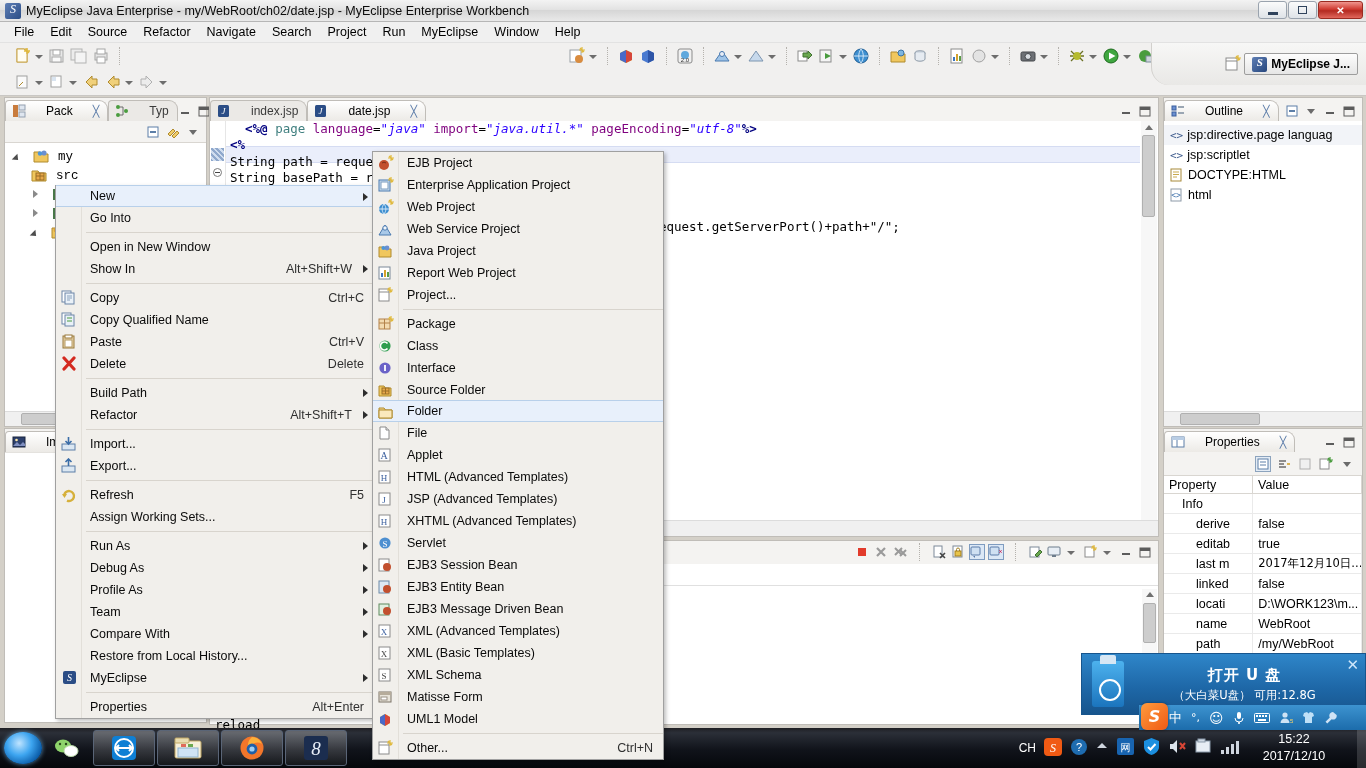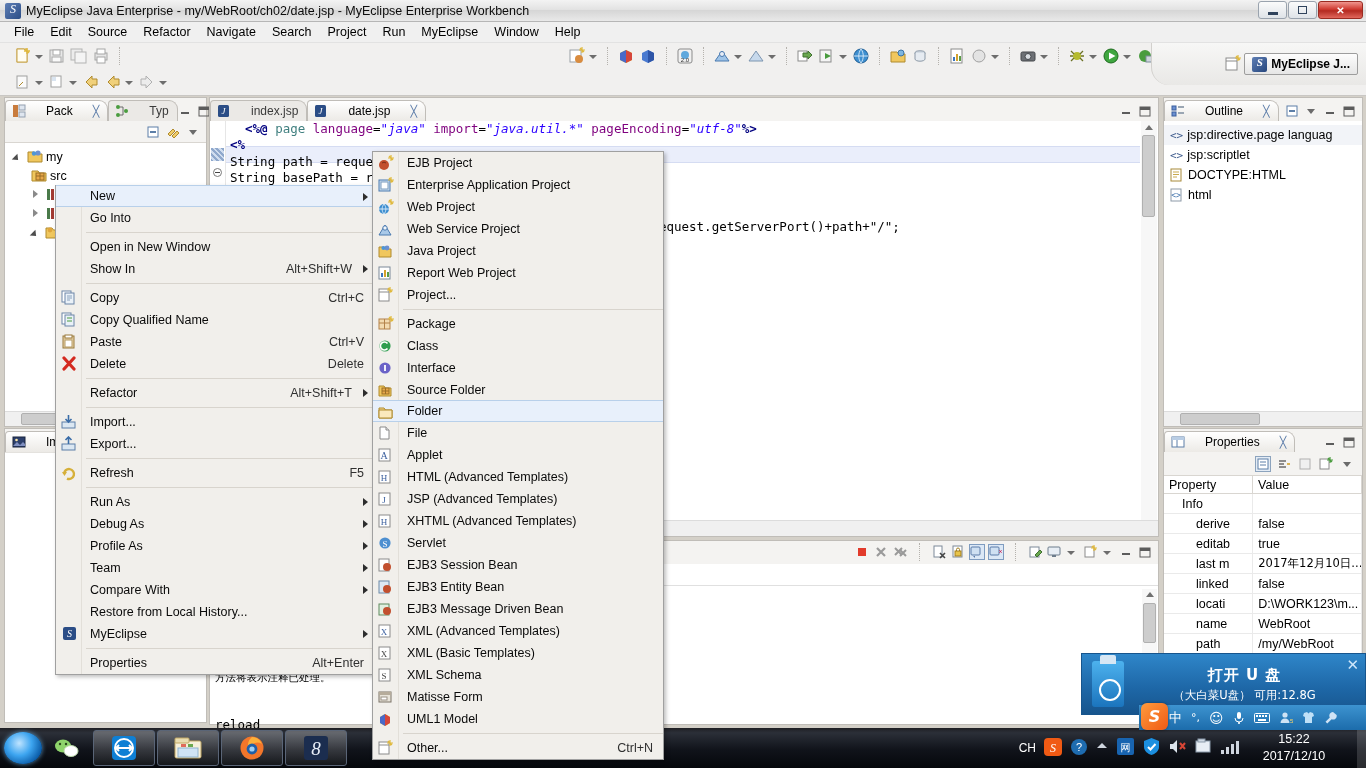--- a/index.html
+++ b/index.html
@@ -116,21 +116,21 @@
   .vicon { width: 14px; height: 14px; flex: none; position: relative; }
   .vtools { margin-left: auto; display: flex; align-items: center; gap: 5px; padding: 0 6px 3px 0; }
   .vt-btn { width: 14px; height: 14px; position: relative; }
 
   
   #pkg-panel { left: 4px; top: 97px; width: 203px; height: 330px;
                border: 1px solid #c0bdb8; background: #fff; }
   .pkg-toolbar { height: 22px; background: #f4f3f1; border-bottom: 1px solid #d9d6d1;
                  display: flex; align-items: center; justify-content: flex-end; gap: 6px; padding-right: 6px; }
   .tree { padding: 4px 0 0 4px; font-size: 12.5px; }
-  .tree-row { display: flex; align-items: center; height: 19px; gap: 3px; }
+  .tree-row { display: flex; align-items: center; height: 19px; gap: 9px; font-family: Liberation Mono, monospace; }
   .twisty { width: 11px; height: 11px; position: relative; flex: none; }
   .twisty.open::after { content:""; position:absolute; left:1px; top:3px;
     border-left:5px solid #4d4d4d; border-top:4px solid transparent; border-bottom:4px solid transparent;
     transform: rotate(45deg); transform-origin: 2px 4px; }
   .twisty.closed::after { content:""; position:absolute; left:2px; top:1px;
     border-left:5px solid transparent; border-top:4px solid transparent;
     border-bottom:4px solid transparent; border-left-color:#8a8a8a; }
   .nodeicon { width: 16px; height: 15px; flex: none; position: relative; }
 
   
@@ -912,20 +912,24 @@
     <div class="mrow">
       <span class="micon"><svg width="17" height="16">
             <path d="M3 2 L13 13 M13 2 L3 13" stroke="#d42a20" stroke-width="3.2" stroke-linecap="round"></path>
           </svg></span>
       <span>Delete</span>
       <span class="accel">Delete</span>
     </div>
     <div class="msep"></div>
 
     <div class="mrow">
+      <span>Build Path</span>
+      <span class="sub"></span>
+    </div>
+    <div class="mrow">
       <span>Refactor</span>
       <span class="accel" style="padding-right:12px">Alt+Shift+T</span>
       <span class="sub"></span>
     </div>
     <div class="msep"></div>
 
     <div class="mrow">
       <span class="micon"><svg width="17" height="16">
             <rect x="1" y="8" width="13" height="6" fill="#dbe7f2" stroke="#5d7fa8"></rect>
             <path d="M7.5 1 v7 M4.5 5 l3 3 l3 -3" stroke="#3a6da8" stroke-width="1.6" fill="none"></path>
@@ -941,20 +945,23 @@
     </div>
     <div class="msep"></div>
 
     <div class="mrow">
       <span class="micon"><svg width="17" height="16">
             <path d="M3 9 a5 5 0 1 1 3 4.6" stroke="#d6b03a" stroke-width="2.4" fill="none"></path>
             <polygon points="1,7 6,7 3.5,11" fill="#d6b03a"></polygon>
           </svg></span>
       <span>Refresh</span>
       <span class="accel">F5</span>
+    </div>
+    <div class="mrow">
+      <span>Assign Working Sets...</span>
     </div>
     <div class="msep"></div>
 
     <div class="mrow">
       <span>Run As</span>
       <span class="sub"></span>
     </div>
     <div class="mrow">
       <span>Debug As</span>
       <span class="sub"></span>

